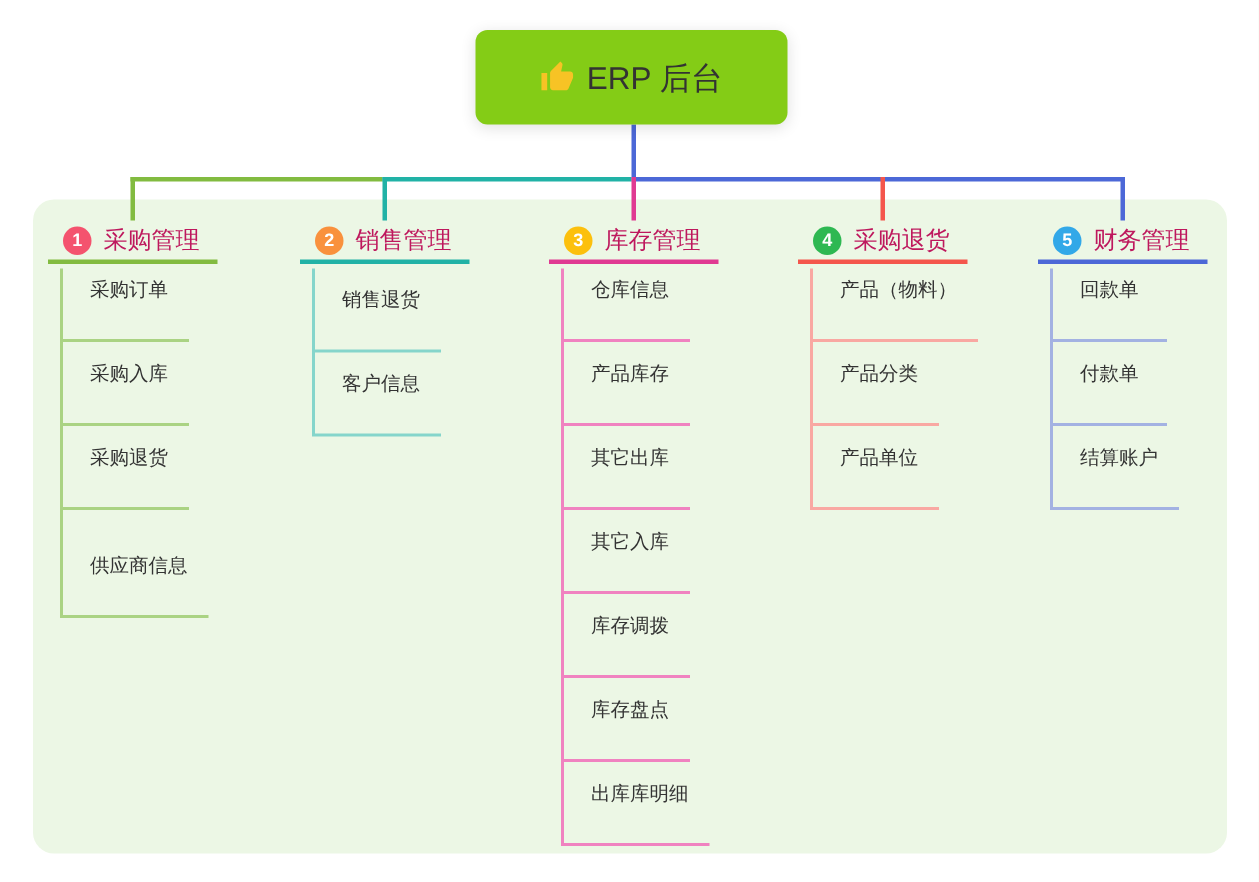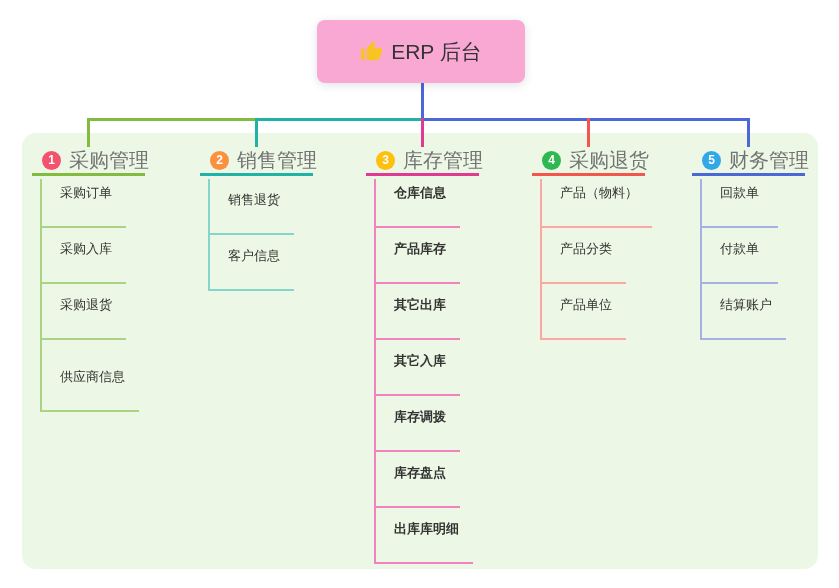--- a/index.html
+++ b/index.html
@@ -17,21 +17,21 @@
     left: 22px; top: 133px;
     width: 796px; height: 436px;
     background: #ecf7e5;
     border-radius: 14px;
   }
 
   .root-card {
     position: absolute;
     left: 317px; top: 20px;
     width: 208px; height: 63px;
-    background: #f9a8d4;
+    background: #84cc16;
     border-radius: 8px;
     box-shadow: 0 2px 10px rgba(0,0,0,0.12);
     display: flex; align-items: center; justify-content: center;
     gap: 8px;
     font-size: 21px; color: #333333;
     z-index: 5;
   }
   .thumb-icon { width: 23px; height: 23px; display: inline-flex; }
 
   .line { position: absolute; z-index: 2; }
@@ -47,21 +47,21 @@
     z-index: 3;
   }
   .badge {
     width: 19px; height: 19px;
     border-radius: 50%;
     color: #ffffff;
     font-size: 12px; font-weight: bold;
     display: flex; align-items: center; justify-content: center;
     flex: 0 0 auto;
   }
-  .branch-label { font-size: 20px; color: #737373; white-space: nowrap; }
+  .branch-label { font-size: 16px; color: #be185d; white-space: nowrap; }
 
   .children {
     position: absolute;
     display: flex; flex-direction: column;
     align-items: flex-start;
     border-left: 2px solid;
     z-index: 3;
   }
   .child-row {
     height: 56px;
@@ -129,21 +129,21 @@
           <span class="child-label">销售退货</span>
         </div>
         <div class="child-row" style="border-bottom-color: rgb(133, 213, 203);">
           <span class="child-label">客户信息</span>
         </div>
       </div>
       <div class="branch-header" style="left: 366px; top: 147px; border-bottom-color: rgb(224, 58, 146);">
     <span class="badge" style="background: rgb(252, 192, 13);">3</span>
     <span class="branch-label">库存管理</span>
   </div>
-      <div class="children" style="left: 374px; top: 179px; border-left-color: rgb(240, 130, 192); font-weight: bold;">
+      <div class="children" style="left: 374px; top: 179px; border-left-color: rgb(240, 130, 192);">
         <div class="child-row first" style="border-bottom-color: rgb(240, 130, 192);">
           <span class="child-label">仓库信息</span>
         </div>
         <div class="child-row" style="border-bottom-color: rgb(240, 130, 192);">
           <span class="child-label">产品库存</span>
         </div>
         <div class="child-row" style="border-bottom-color: rgb(240, 130, 192);">
           <span class="child-label">其它出库</span>
         </div>
         <div class="child-row" style="border-bottom-color: rgb(240, 130, 192);">

